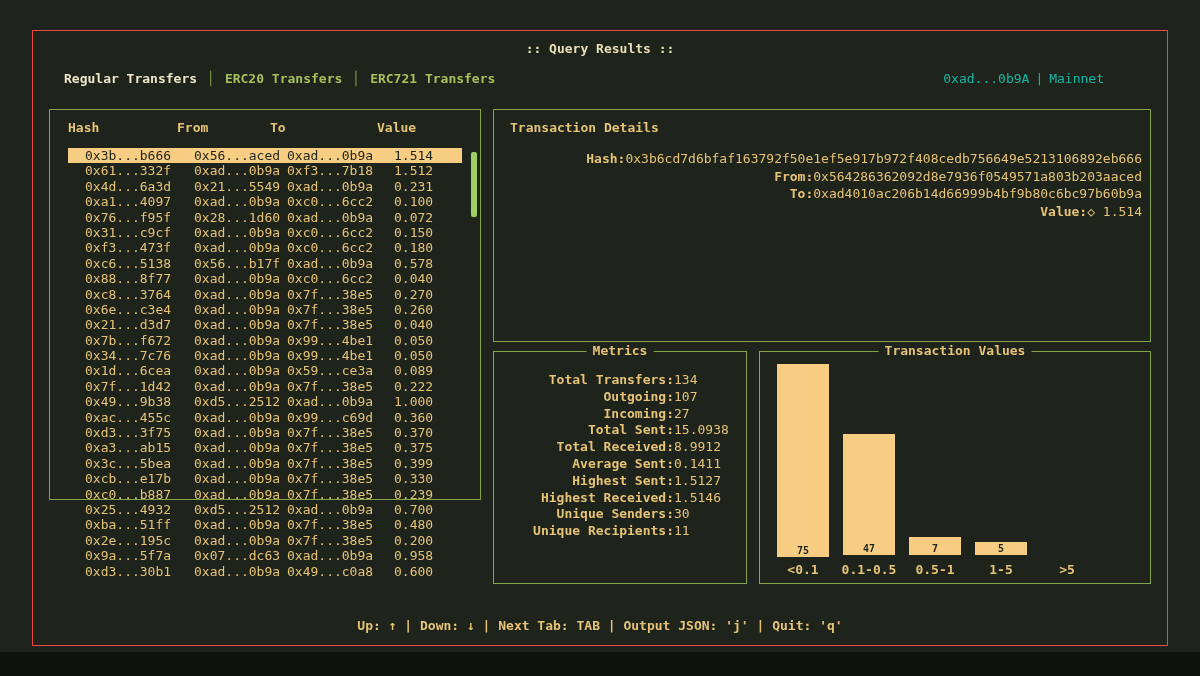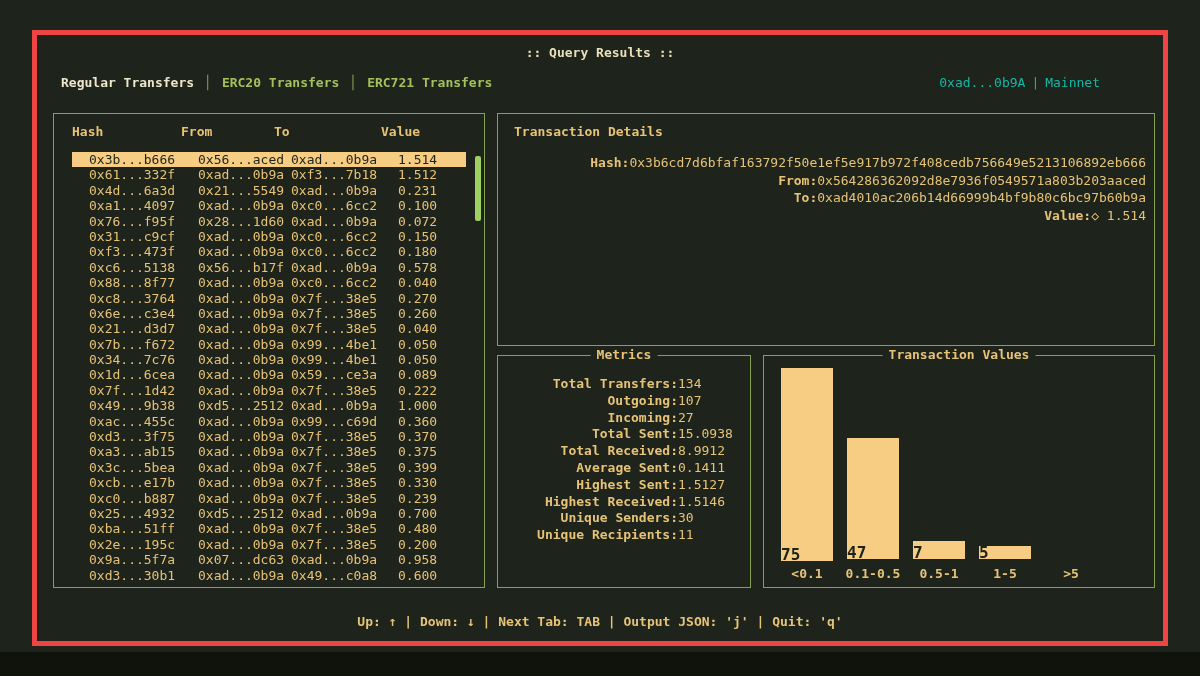--- a/index.html
+++ b/index.html
@@ -4,34 +4,34 @@
 <style>
   * { margin:0; padding:0; box-sizing:border-box; }
   html,body { width:1200px; height:676px; overflow:hidden; }
   body {
     background:#0f130c;
     font-family:"DejaVu Sans Mono","Liberation Mono",monospace;
     font-size:13px;
     color:#e6c376;
   }
   .screen { position:absolute; left:0; top:0; width:1200px; height:652px; background:#1e231c; }
-  .app { position:absolute; left:32px; top:30px; width:1136px; height:616px; border:5px solid #ef4444; }
+  .app { position:absolute; left:32px; top:30px; width:1136px; height:616px; border:1px solid #ef4444; }
 
   .app-title { position:absolute; top:10px; left:0; width:100%; text-align:center; font-weight:bold; color:#e9dfb9; white-space:pre; }
 
-  .tabs-row { position:absolute; left:24px; right:63px; top:40px; display:flex; justify-content:space-between; align-items:center; }
+  .tabs-row { position:absolute; left:31px; right:63px; top:40px; display:flex; justify-content:space-between; align-items:center; }
   .tab-bar { display:flex; gap:10px; font-weight:bold; }
   .tab { color:#a6c05b; cursor:pointer; white-space:pre; }
   .tab.active { color:#eee6c8; }
   .tab-sep { color:#85a24d; font-weight:normal; }
   .account { color:#14b8a6; font-weight:normal; white-space:pre; }
   .account .sep { padding:0 6px; }
 
   .panel { position:absolute; border:1px solid #85a24d; background:#1e231c; }
-  .transfers-panel { left:16px; top:78px; width:432px; height:475px; }
+  .transfers-panel { left:16px; top:78px; width:432px; height:391px; }
   .details-panel   { left:460px; top:78px; width:658px; height:233px; }
   .metrics-panel   { left:460px; top:320px; width:254px; height:233px; }
   .chart-panel     { left:726px; top:320px; width:392px; height:233px; }
 
   .table-header, .trow {
     display:grid; grid-template-columns:109px 93px 107px 1fr;
     padding-left:17px; white-space:pre; overflow:hidden;
   }
   .table-header { position:absolute; top:10px; left:1px; right:18px; font-weight:bold; }
   .table-body { position:absolute; top:38px; left:1px; right:18px; }
@@ -49,21 +49,21 @@
     background:#1e231c; padding:0 6px; font-weight:bold; white-space:pre;
   }
   .metrics-list { position:absolute; top:20px; left:16px; right:6px; }
   .mline { display:flex; line-height:16.8px; white-space:pre; }
   .mlabel { width:164px; font-weight:bold; flex:none;text-align:right; }
 
   .chart-bars { position:absolute; left:10px; top:12px; bottom:28px; display:flex; }
   .slot { width:66px; display:flex; flex-direction:column; }
   .bar-area { flex:1; display:flex; align-items:flex-end; justify-content:center; }
   .bar { width:52px; background:#f6cd82; position:relative; }
-  .bar-count { position:absolute; bottom:0; left:0; right:0; color:#1e231c; font-size:16px; line-height:13px; font-weight:bold; }
+  .bar-count { position:absolute; bottom:0; left:0; right:0; text-align:center; color:#1e231c; font-size:10px; line-height:13px; font-weight:bold; }
   .xlabels { position:absolute; left:10px; bottom:6px; display:flex; }
   .xlabel { width:66px; text-align:center; font-weight:bold; white-space:pre; }
 
   .footer { position:absolute; bottom:12px; left:0; width:100%; text-align:center; font-weight:bold; white-space:pre; }
 </style>
 </head>
 <body>
 
 <div class="screen">
   <div class="app">

